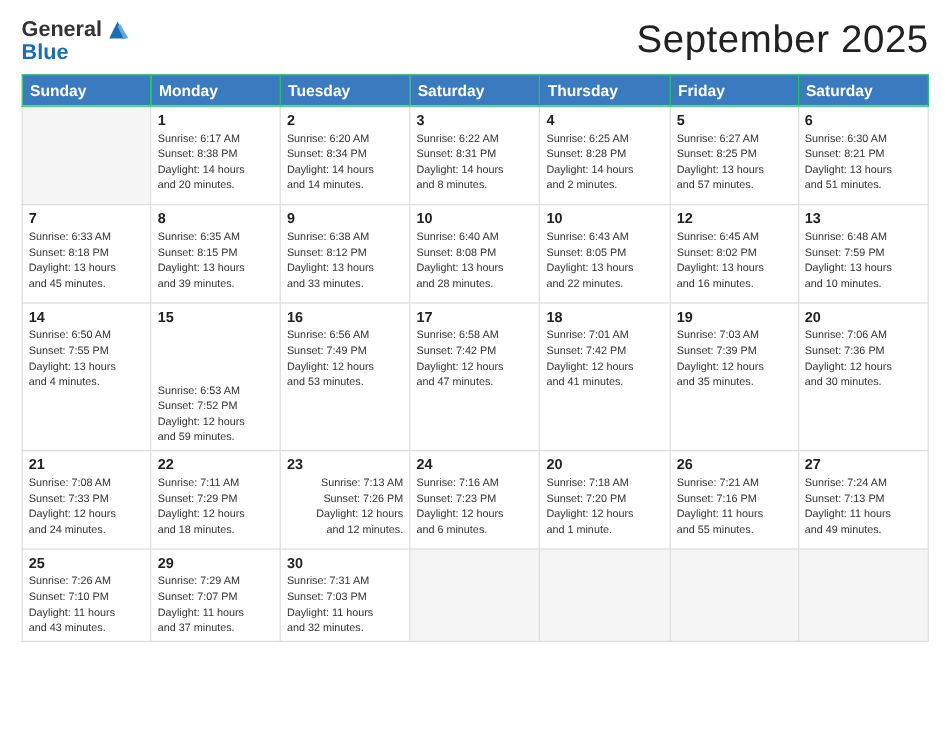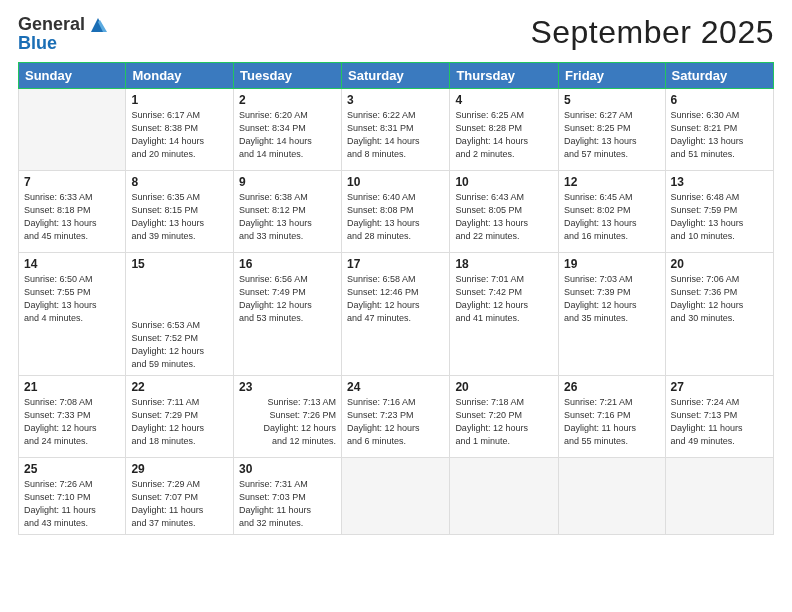--- a/index.html
+++ b/index.html
@@ -243,21 +243,21 @@
           <td>
             <span class="day-number">16</span>
             <div class="day-info" style="white-space: pre-line;">Sunrise: 6:56 AM
 Sunset: 7:49 PM
 Daylight: 12 hours
 and 53 minutes.</div>
           </td>
           <td>
             <span class="day-number">17</span>
             <div class="day-info" style="white-space: pre-line;">Sunrise: 6:58 AM
-Sunset: 12:46 PM
+Sunset: 7:42 PM
 Daylight: 12 hours
 and 47 minutes.</div>
           </td>
           <td>
             <span class="day-number">18</span>
             <div class="day-info" style="white-space: pre-line;">Sunrise: 7:01 AM
 Sunset: 7:42 PM
 Daylight: 12 hours
 and 41 minutes.</div>
           </td>

